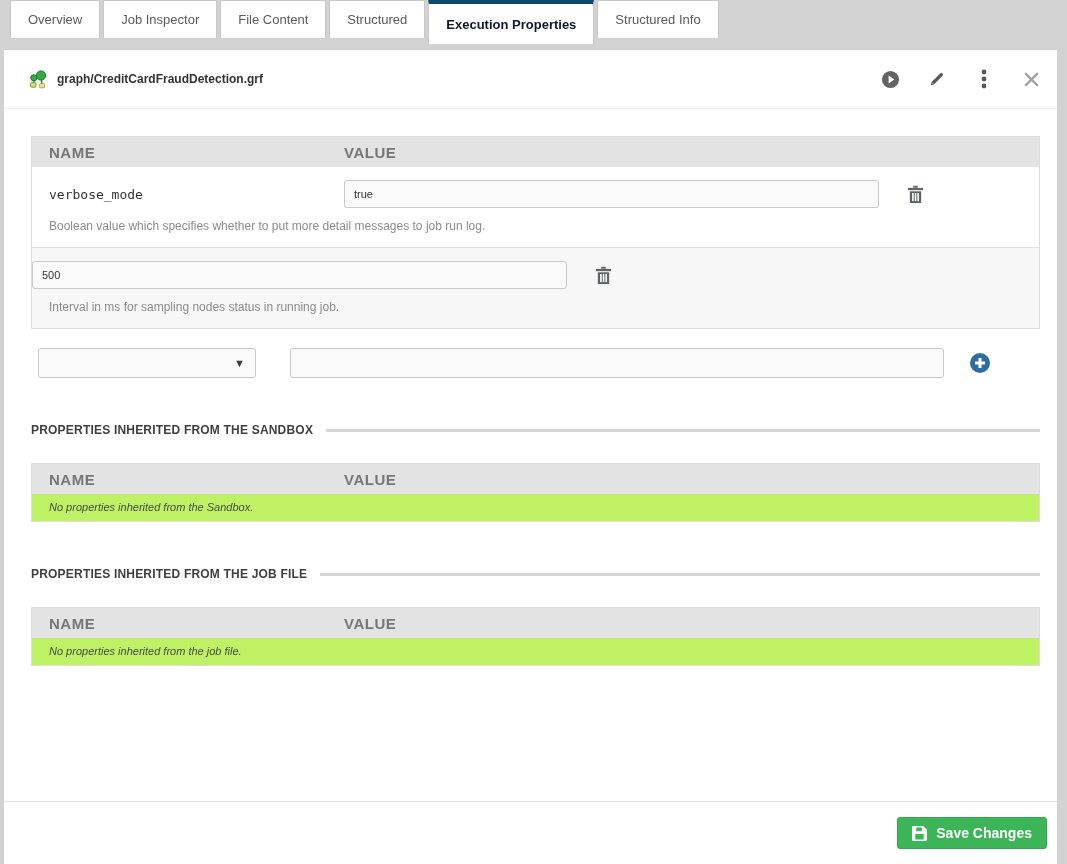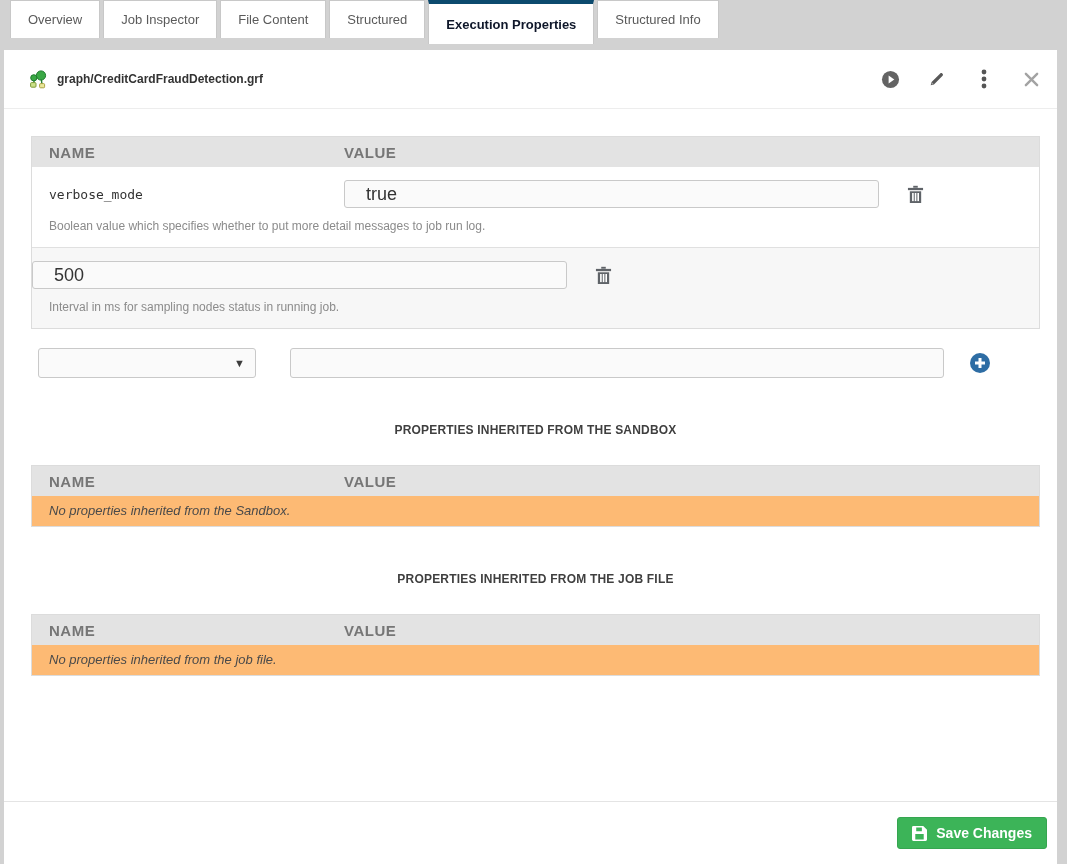--- a/index.html
+++ b/index.html
@@ -65,21 +65,21 @@
   .prow.alt { background: #f7f7f7; }
   .prow-main { display: flex; align-items: center; }
   .pname {
     width: 312px; padding-left: 17px;
     font-family: "DejaVu Sans Mono", "Liberation Mono", monospace;
     font-size: 13px; color: #333;
   }
   .text-input {
     height: 28px; background: #fafafa;
     border: 1px solid #c9c9c9; border-radius: 3px;
-    padding: 0 21px; font-size: 18px; color: #333;
+    padding: 0 9px; font-size: 11px; color: #333;
     font-family: "Liberation Sans", sans-serif;
   }
   .pvalue { width: 535px; }
   .trash-btn { margin-left: 26px; }
   .pdesc { margin: 11px 0 1px 17px; font-size: 12px; color: #8b8b8b; }
 
   
   .add-row { margin-top: 19px; display: flex; align-items: center; padding-left: 7px; }
   .add-select {
     width: 218px; height: 30px; background: #fafafa;
@@ -90,28 +90,28 @@
   .caret { font-size: 11px; color: #3c3c3c; line-height: 1; }
   .add-input { width: 654px; height: 30px; margin-left: 34px; }
   .add-btn {
     margin-left: 26px; width: 20px; height: 20px; border-radius: 50%;
     background: #2e6da4; border: none; cursor: pointer;
     display: flex; align-items: center; justify-content: center; flex: 0 0 auto;
   }
 
   
   .section-heading {
-    margin-top: 45px; display: flex; align-items: center; gap: 2px;
-    font-size: 12px; font-weight: bold; color: #3f3f3f; letter-spacing: .2px; flex-direction: column;
+    margin-top: 45px; display: flex; align-items: center; gap: 13px;
+    font-size: 12px; font-weight: bold; color: #3f3f3f; letter-spacing: .2px;
   }
   .section-heading .rule { flex: 1; height: 3px; background: #d6d6d6; }
   .empty-table { margin-top: 26px; border: 1px solid #dcdcdc; }
   .empty-row {
-    padding: 7px 0 8px 17px; background: #fdba74;
-    font-size: 13px; font-style: italic; color: #4a4a4a;
+    padding: 7px 0 8px 17px; background: #bef264;
+    font-size: 11px; font-style: italic; color: #4a4a4a;
   }
 
   
   .footer {
     position: absolute; left: 0; right: 0; bottom: 0; height: 63px;
     border-top: 1px solid #e4e4e4; background: #fff;
     display: flex; align-items: center; justify-content: flex-end;
     padding-right: 10px;
   }
   .save-btn {

